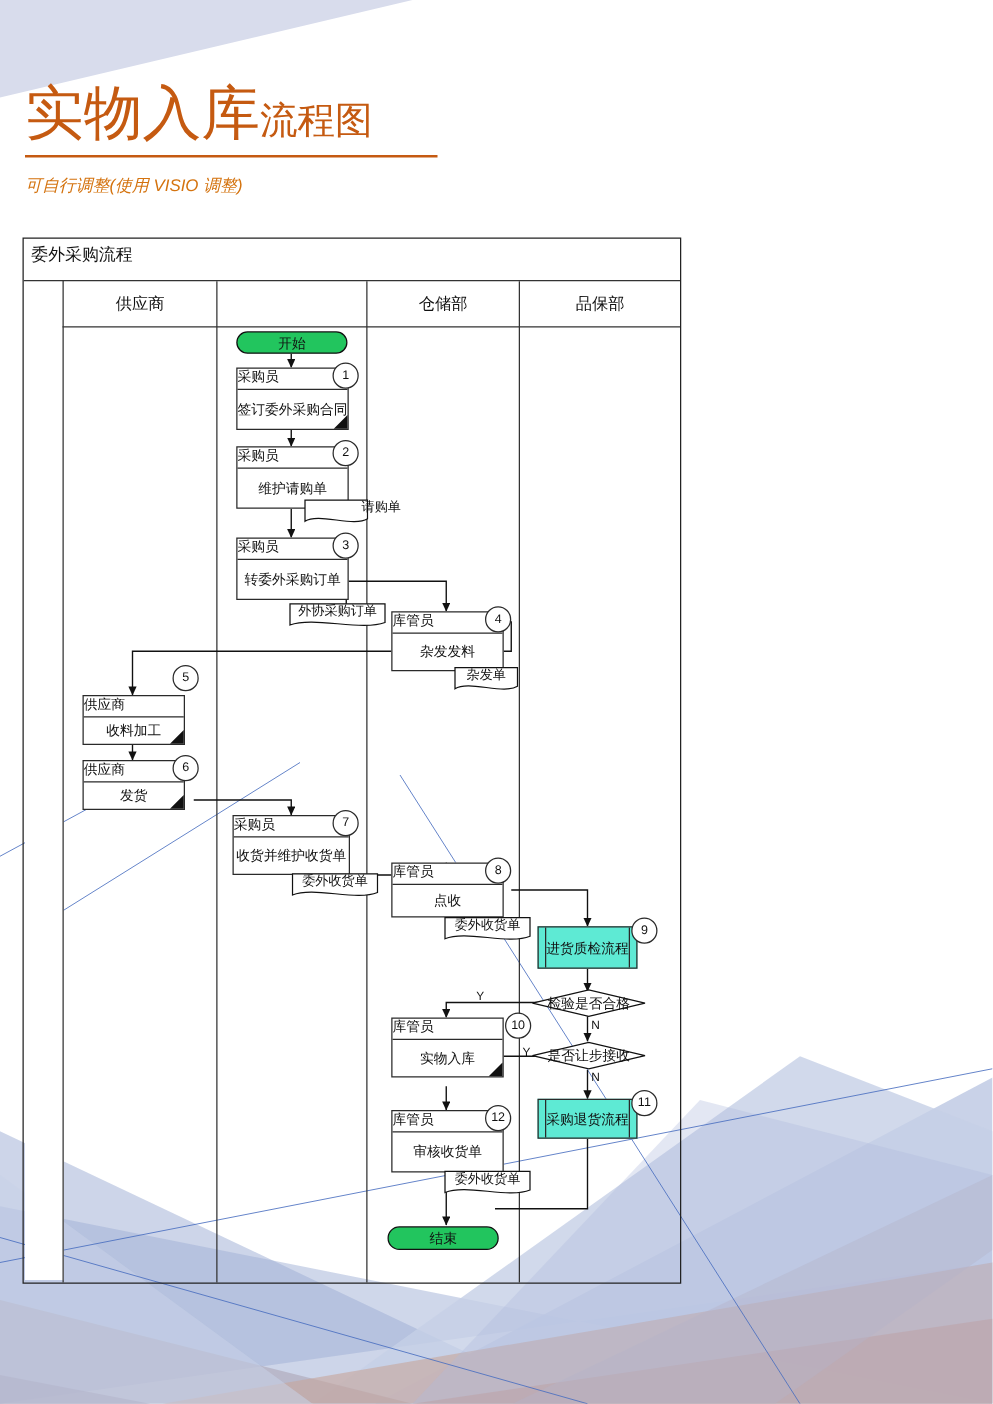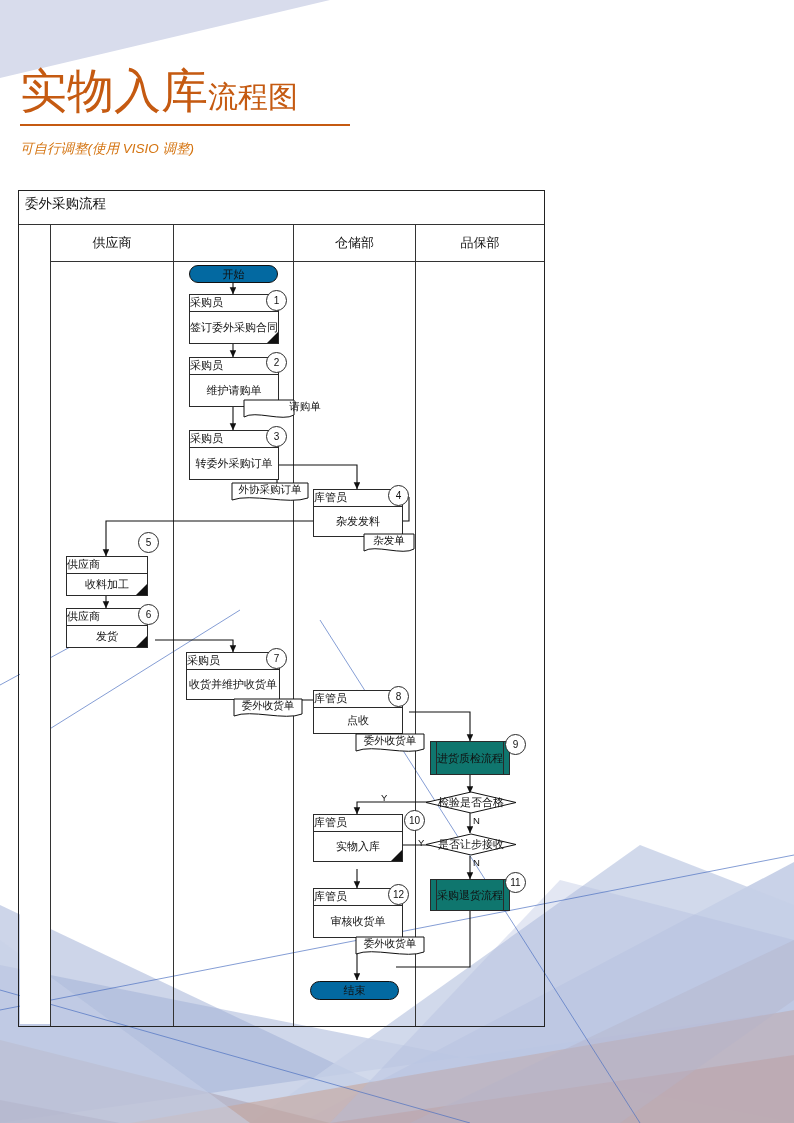--- a/index.html
+++ b/index.html
@@ -33,23 +33,23 @@
   .act{border:1px solid #2a2a2a;background:#fff;}
   .act .role{height:16px;line-height:15px;text-align:left;font-size:11px;color:#111;
              border-bottom:1px solid #2a2a2a;white-space:nowrap;overflow:hidden;}
   .act .body{display:flex;align-items:center;justify-content:center;text-align:center;
              font-size:11px;color:#111;height:calc(100% - 17px);white-space:nowrap;}
   .corner{position:absolute;right:0;bottom:0;width:0;height:0;
           border-left:11px solid transparent;border-bottom:11px solid #111;}
   .stepnum{position:absolute;width:19px;height:19px;border:1px solid #2a2a2a;border-radius:50%;
            background:#fff;font-size:10px;line-height:19px;text-align:center;color:#111;
            font-family:"Liberation Sans","DejaVu Sans",sans-serif;}
-  .term{border:1.4px solid #111;border-radius:12px;background:#0369a1;
+  .term{border:1.4px solid #111;border-radius:12px;background:#22c55e;
         display:flex;align-items:center;justify-content:center;font-size:11px;color:#111;}
-  .predef{border:1px solid #2a2a2a;background:#0f766e;display:flex;align-items:center;
+  .predef{border:1px solid #2a2a2a;background:#5eead4;display:flex;align-items:center;
           justify-content:center;font-size:11px;color:#111;white-space:nowrap;}
   .predef:before,.predef:after{content:"";position:absolute;top:0;bottom:0;width:0;
           border-left:1px solid #2a2a2a;}
   .predef:before{left:5px;} .predef:after{right:5px;}
   .doc{position:absolute;font-size:10.5px;color:#111;text-align:center;white-space:nowrap;}
   .doc .dtxt{position:relative;z-index:2;line-height:16px;}
   .dec-label{position:absolute;font-size:9.5px;color:#111;
              font-family:"Liberation Sans","DejaVu Sans",sans-serif;background:transparent;}
   .dtext{position:absolute;font-size:11px;color:#111;white-space:nowrap;text-align:center;}
 </style>

